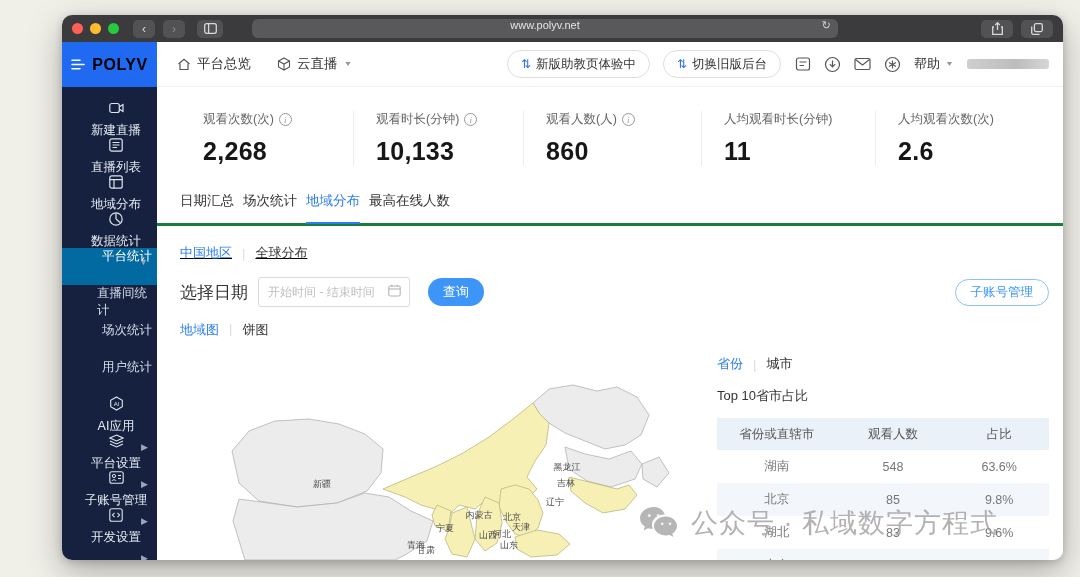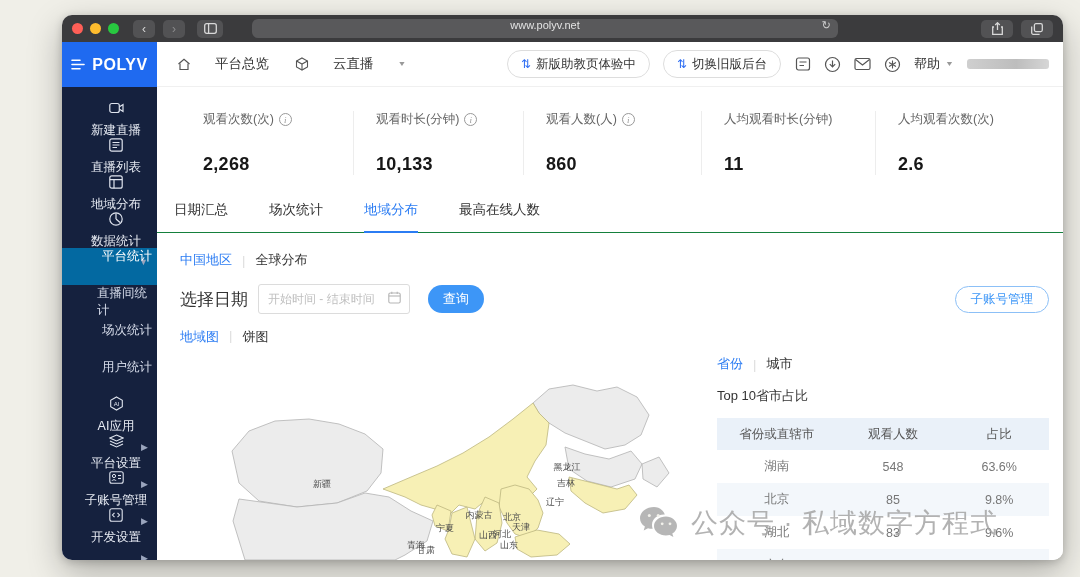--- a/index.html
+++ b/index.html
@@ -34,29 +34,29 @@
     border-radius:6px; display:flex; position:relative;
   }
   .urlbar .url { flex:1; text-align:center; color:#e3e3e3; font-size:11px; }
   .urlbar .reload { position:absolute; right:7px; color:#cfcfcf; font-size:11px; }
   .chrome-right { display:flex; gap:8px; margin-left:auto; }
   .chrome-right .chrome-btn { width:32px; }
   .chrome-ic { stroke:#d8d8d8; fill:none; stroke-width:1.3; }
   
   .app-header { height:45px; display:flex; background:#fff; }
   .logo-block {
-    width:95px; background:#1f6af0; color:#ffffff; display:flex;
+    width:95px; background:#1f6af0; color:#000000; display:flex;
     align-items:center; justify-content:center; gap:7px; flex:none;
   }
   .logo-text { font-size:16px; font-weight:700; letter-spacing:.5px; }
   .header-nav {
     flex:1; display:flex; align-items:center; padding-left:20px; gap:26px;
     border-bottom:1px solid #f0f0f0; font-size:13.5px; color:#333;
   }
-  .hn-item { display:flex; align-items:center; gap:24px; cursor:pointer; }
+  .hn-item { display:flex; align-items:center; gap:6px; cursor:pointer; }
   .chev { font-size:9px; color:#999; transform:scaleY(.8); }
   .header-right { margin-left:auto; display:flex; align-items:center; gap:13px; padding-right:14px; }
   .pill-btn {
     height:28px; border:1px solid #ddd; border-radius:14px; background:#fff;
     display:flex; align-items:center; gap:5px; padding:0 13px;
     font-size:12.5px; color:#333; cursor:pointer; white-space:nowrap;
   }
   .swap-ic { color:#2b6bf3; font-size:12px; }
   .hdr-ic { width:17px; height:17px; color:#555; display:flex; align-items:center; justify-content:center; }
   .help { display:flex; align-items:center; gap:5px; font-size:13px; color:#333; }
@@ -83,31 +83,31 @@
   .stat:nth-child(1){ width:150px; }
   .stat:nth-child(2){ width:170px; }
   .stat:nth-child(3){ width:178px; }
   .stat:nth-child(4){ width:174px; }
   .stat-label { font-size:12.5px; color:#666; display:flex; align-items:center; gap:5px; }
   .info-ic {
     width:13px; height:13px; border:1px solid #999; border-radius:50%;
     color:#999; font-size:9px; display:inline-flex; align-items:center; justify-content:center;
     font-family:"Liberation Serif",serif; font-style:italic;
   }
-  .stat-value { margin-top:26px; font-size:18px; font-weight:700; color:#171717; letter-spacing:.3px; }
+  .stat-value { margin-top:9px; font-size:25px; font-weight:700; color:#171717; letter-spacing:.3px; }
   .tabs-row {
-    margin-top:26px; padding-left:17px; display:flex; gap:41px;
-    border-bottom:1px solid #15803d;
+    margin-top:26px; padding-left:23px; display:flex; gap:9px;
+    border-bottom:3px solid #15803d;
   }
   .tab { font-size:13.5px; color:#333; padding-bottom:13px; cursor:pointer; position:relative; }
   .tab.active { color:#2b7cf3; }
   .tab.active:after {
     content:""; position:absolute; left:0; right:0; bottom:-1px; height:2px; background:#2b7cf3;
   }
-  .region-row { padding:18px 0 0 23px; font-size:13px; display:flex; align-items:center; gap:10px; }
+  .region-row { padding:18px 0 0 23px; font-size:13px; display:flex; align-items:center; gap:10px;text-decoration:underline; }
   .link-blue { color:#2b7cf3; cursor:pointer; }
   .link-dark { color:#333; cursor:pointer; }
   .v-divider { color:#ddd; }
   .filter-row { margin-top:15px; padding:0 14px 0 23px; display:flex; align-items:center; }
   .filter-label { font-size:17px; color:#333; }
   .date-input {
     margin-left:10px; width:152px; height:30px; border:1px solid #dcdcdc; border-radius:3px;
     position:relative; display:flex; align-items:center; background:#fff;
   }
   .date-input input {

